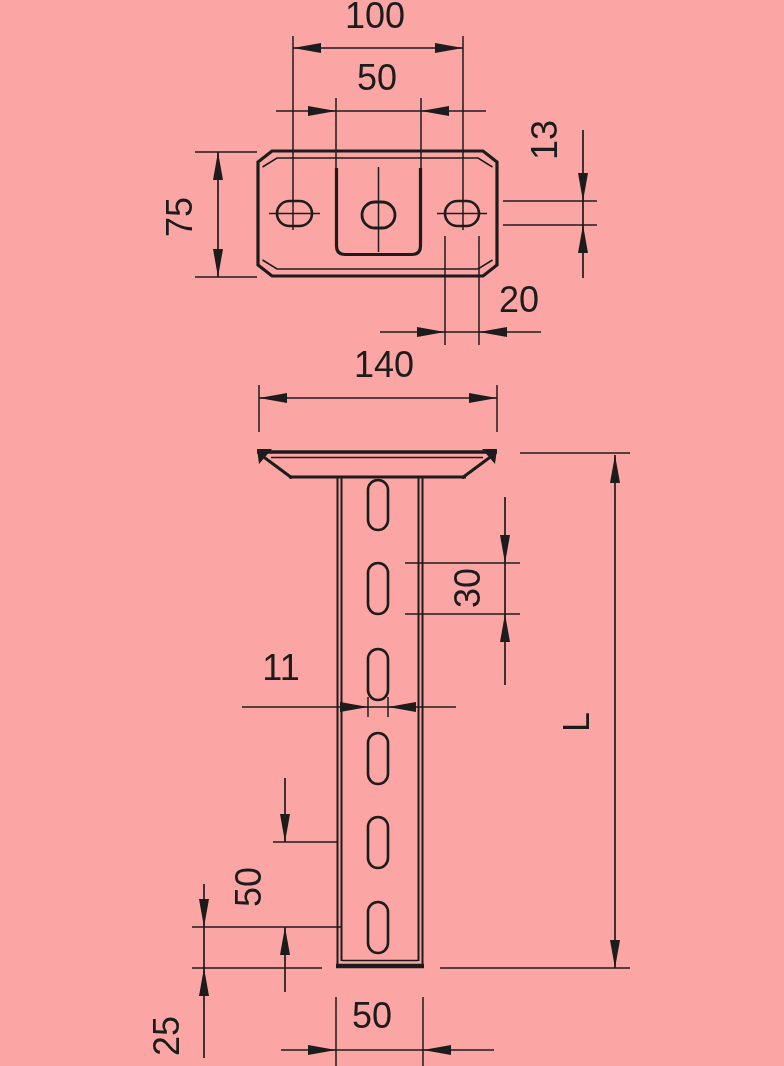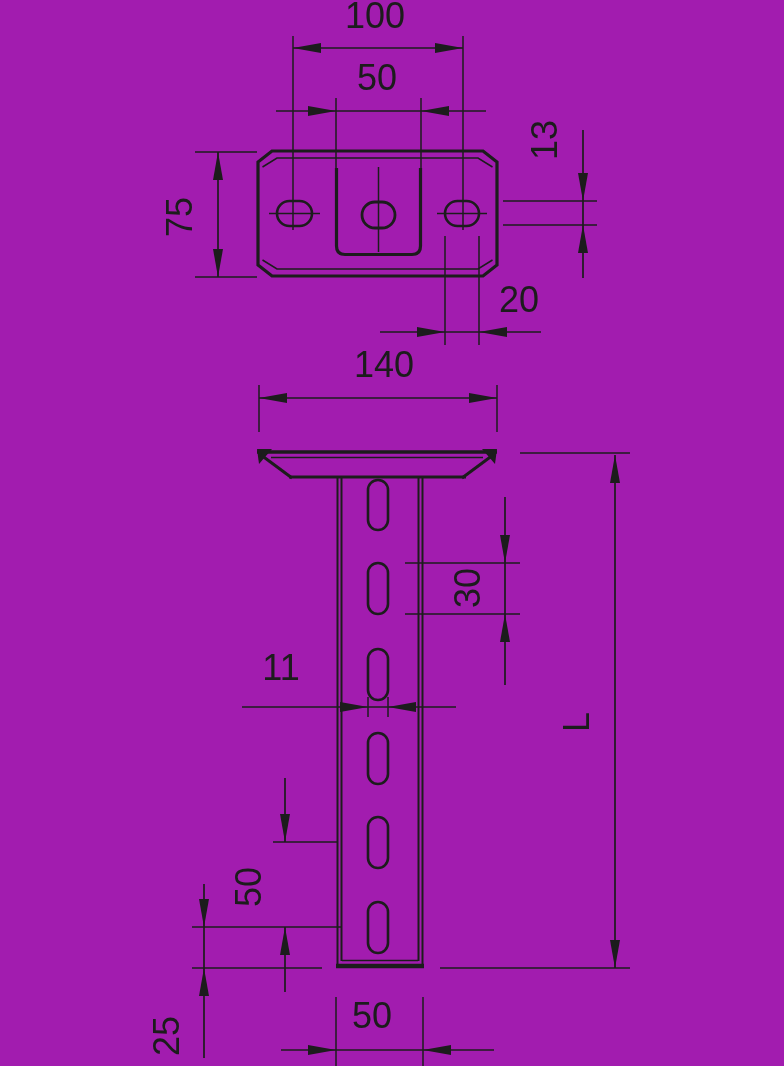--- a/index.html
+++ b/index.html
@@ -1,16 +1,16 @@
 <!DOCTYPE html>
 <html><head>
 <meta charset="utf-8">
 <style>
   html,body{margin:0;padding:0;background:#ffffff;}
-  .stage{position:relative;width:784px;height:1066px;background:#a21caf;overflow:hidden;}
+  .stage{position:relative;width:784px;height:1066px;background:#fca5a5;overflow:hidden;}
   svg{display:block;}
   svg text{
     font-family:"Liberation Sans", sans-serif;
     font-size:36px;
     fill:#1c1c1c;
     letter-spacing:0px;
   }
   .ln{stroke:#1c1c1c;fill:none;stroke-linecap:butt;}
   .outline{stroke-width:3.2;}
   .slot{stroke-width:2.6;fill:none;stroke:#1c1c1c;}

